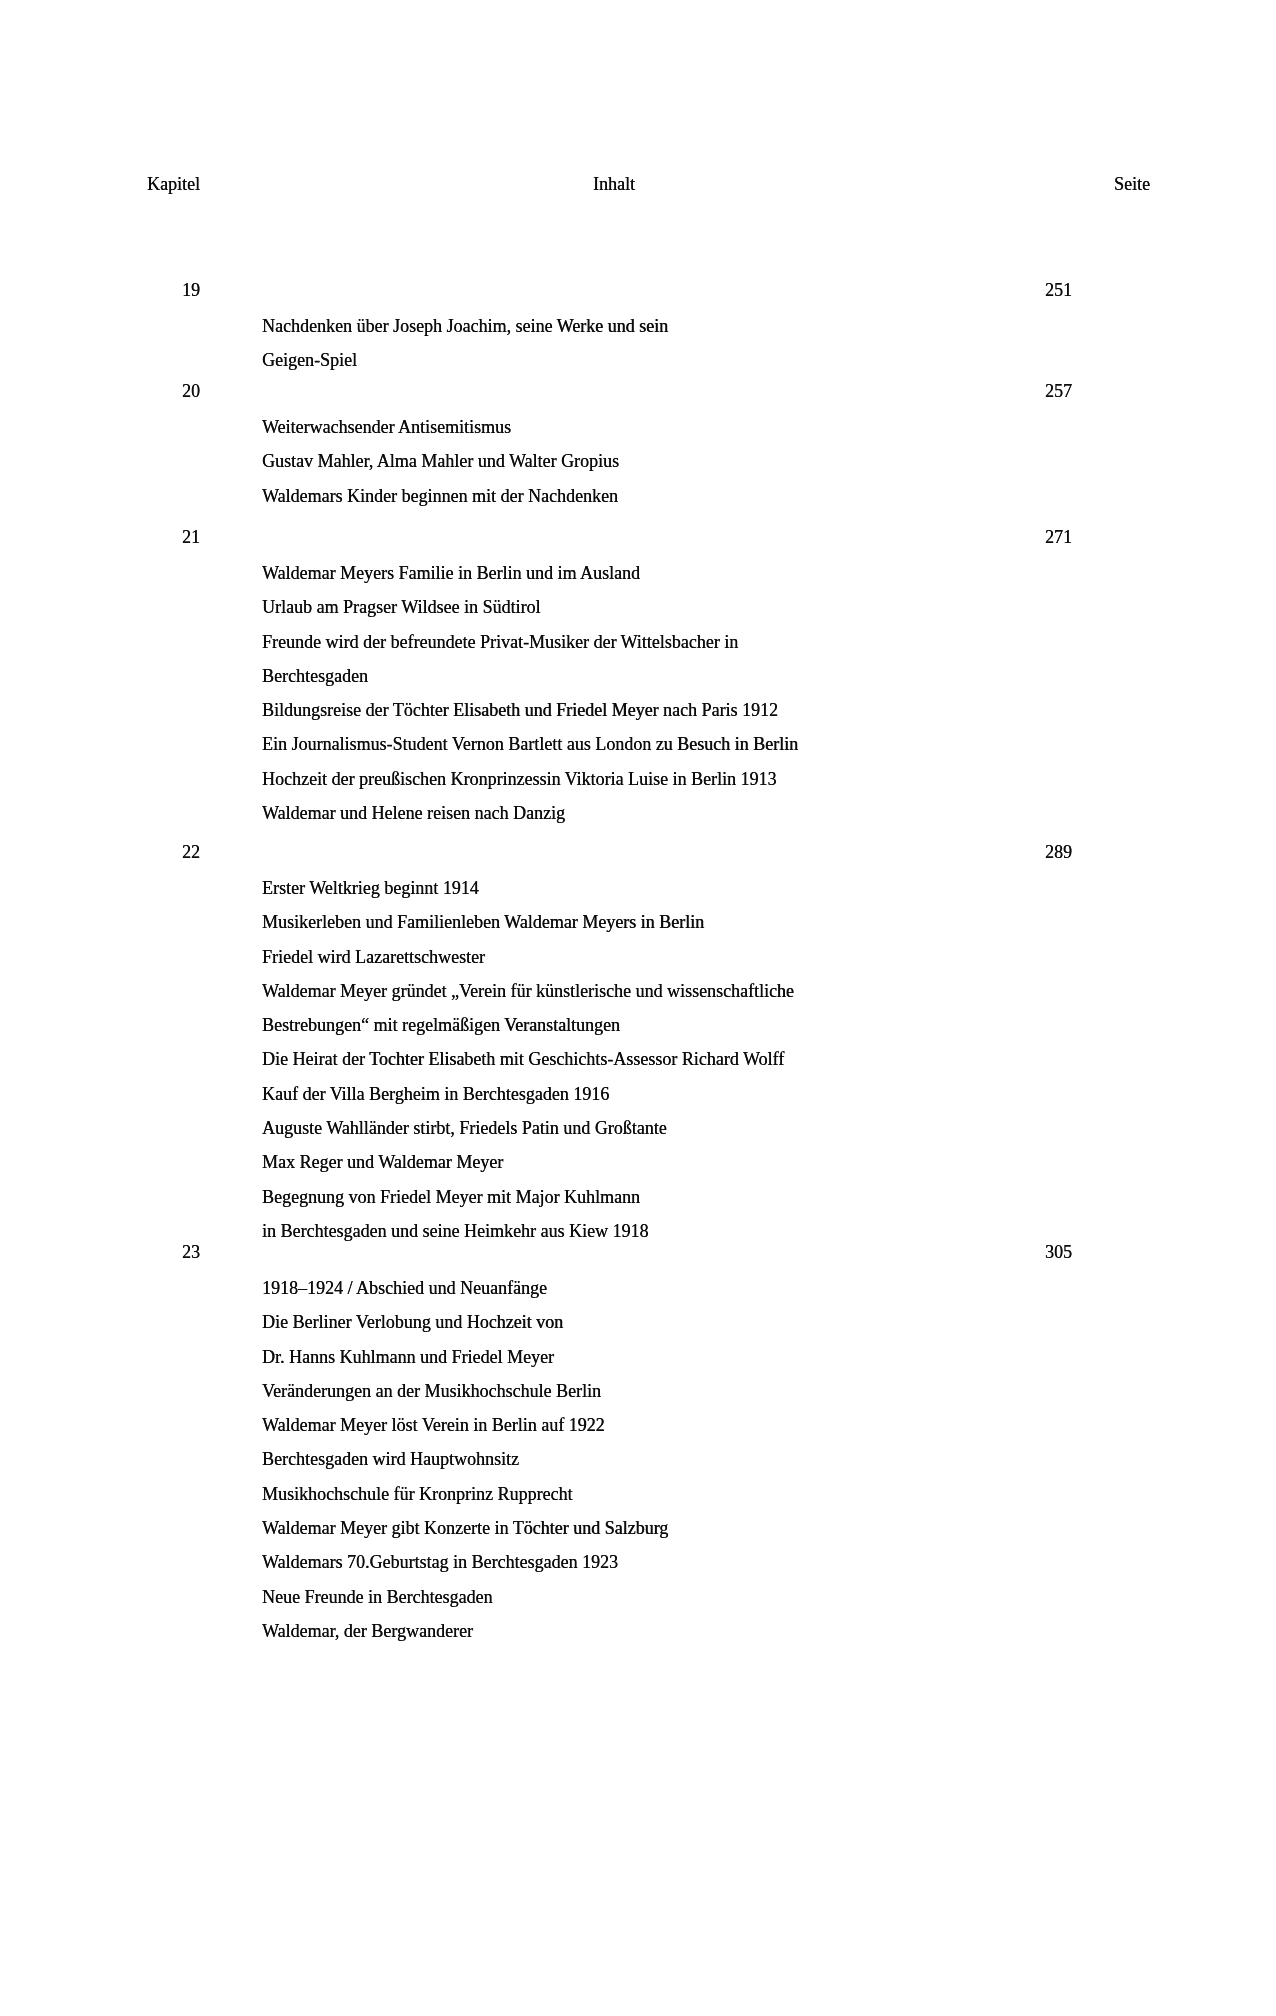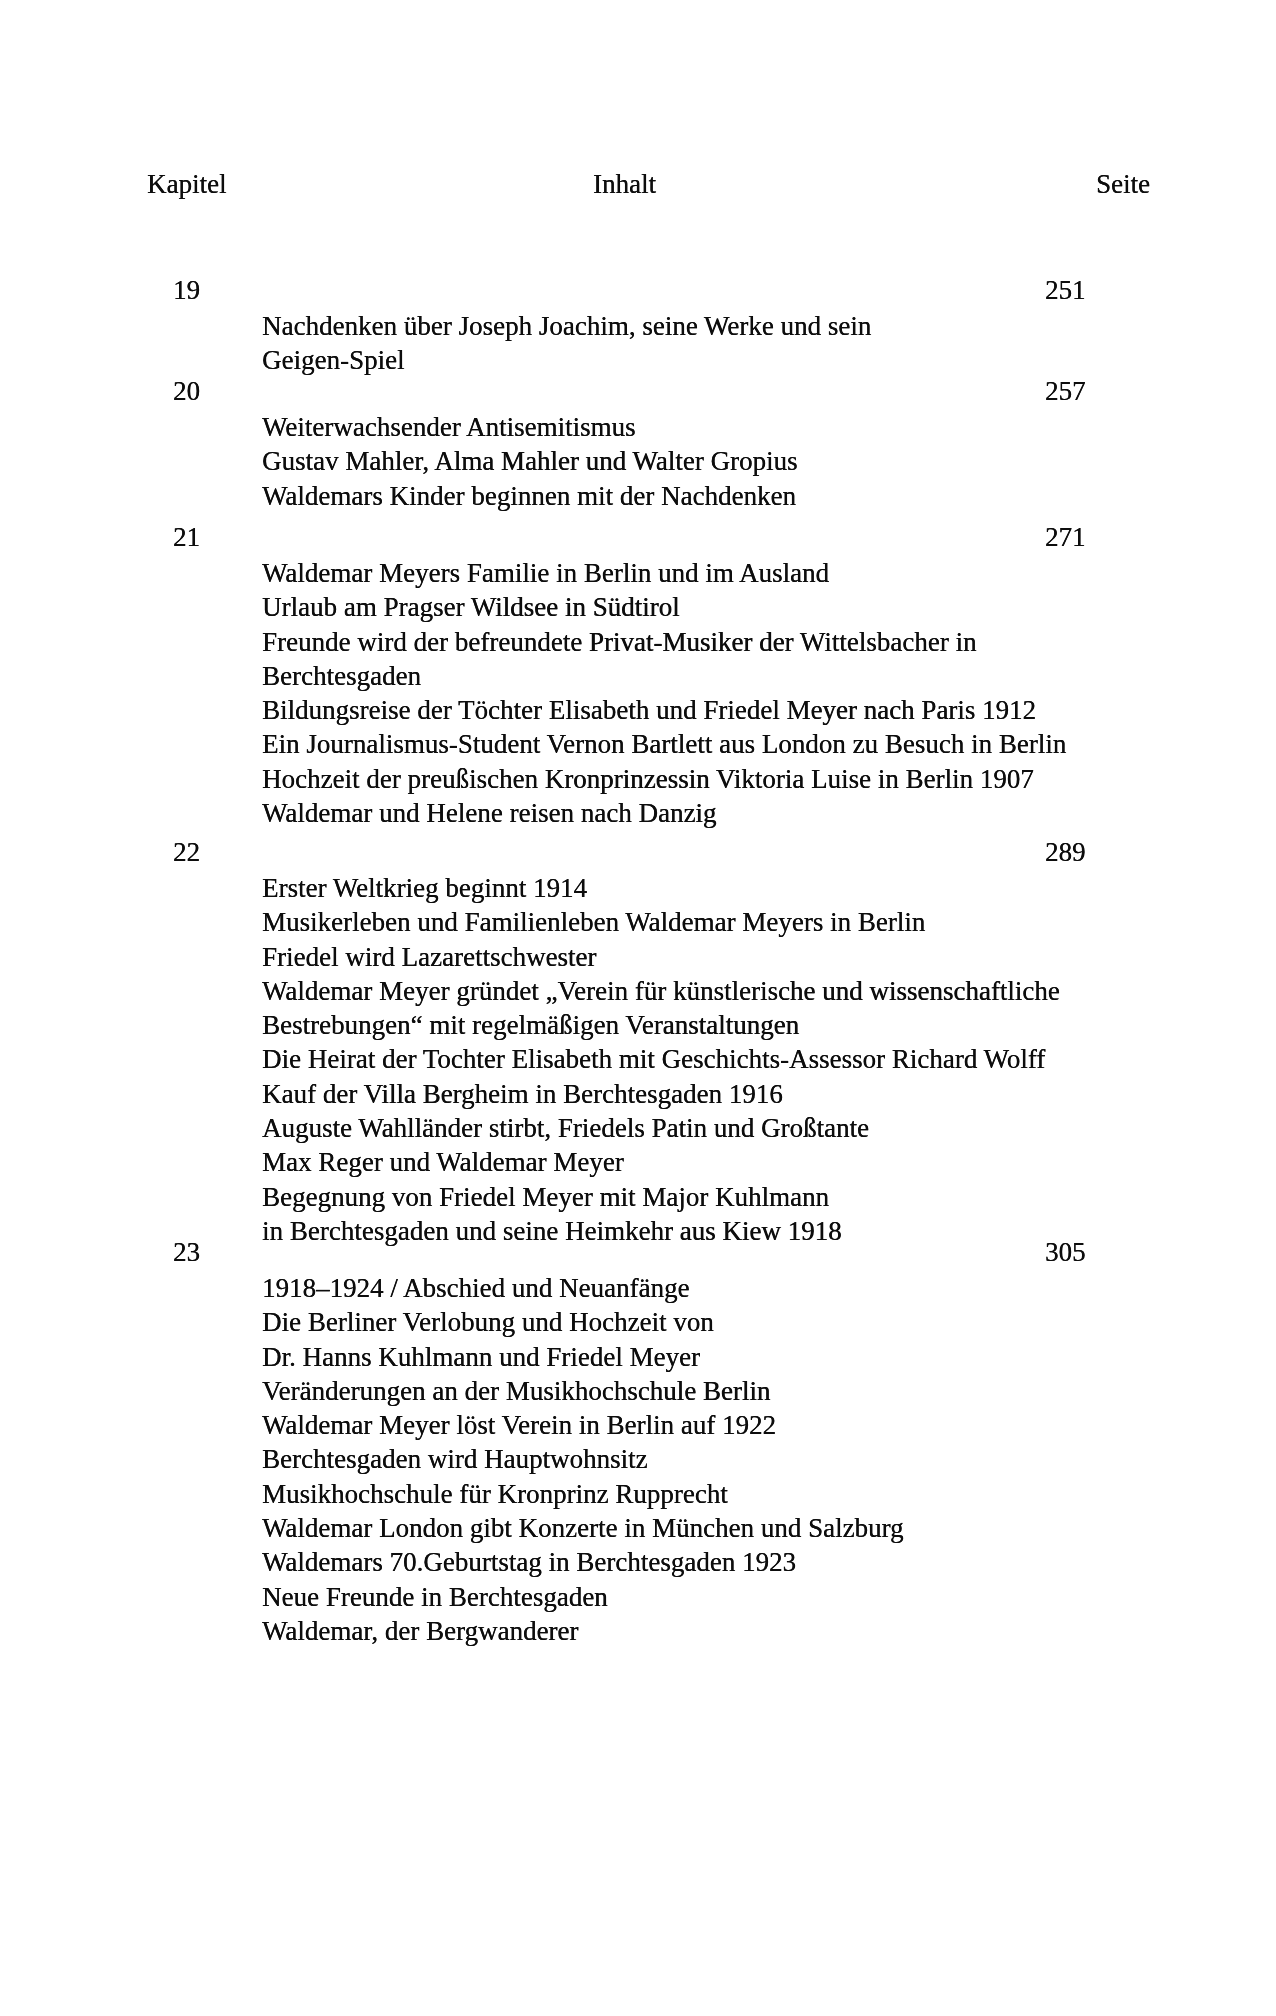--- a/index.html
+++ b/index.html
@@ -6,21 +6,21 @@
     margin: 0;
     padding: 0;
     background: #ffffff;
   }
   .page {
     position: relative;
     width: 1276px;
     height: 2016px;
     background: #ffffff;
     font-family: "Liberation Serif", "DejaVu Serif", serif;
-    font-size: 27px;
+    font-size: 18px;
     color: #0d0d0d;
     overflow: hidden;
     
     text-shadow: 0.3px 0 0 currentColor;
   }
   .header-label {
     position: absolute;
     top: 167px;
     line-height: 34.3px;
     white-space: nowrap;
@@ -89,21 +89,21 @@
       </div>
       <div class="chapter-entry" style="top: 520px;">
         <span class="ch-num">21</span>
         <div class="ch-lines">
           <div class="ch-line">Waldemar Meyers Familie in Berlin und im Ausland</div>
           <div class="ch-line">Urlaub am Pragser Wildsee in Südtirol</div>
           <div class="ch-line">Freunde wird der befreundete Privat-Musiker der Wittelsbacher in</div>
           <div class="ch-line">Berchtesgaden</div>
           <div class="ch-line">Bildungsreise der Töchter Elisabeth und Friedel Meyer nach Paris 1912</div>
           <div class="ch-line">Ein Journalismus-Student Vernon Bartlett aus London zu Besuch in Berlin</div>
-          <div class="ch-line">Hochzeit der preußischen Kronprinzessin Viktoria Luise in Berlin 1907</div>
+          <div class="ch-line">Hochzeit der preußischen Kronprinzessin Viktoria Luise in Berlin 1913</div>
           <div class="ch-line">Waldemar und Helene reisen nach Danzig</div>
         </div>
         <span class="ch-page">271</span>
       </div>
       <div class="chapter-entry" style="top: 835px;">
         <span class="ch-num">22</span>
         <div class="ch-lines">
           <div class="ch-line">Erster Weltkrieg beginnt 1914</div>
           <div class="ch-line">Musikerleben und Familienleben Waldemar Meyers in Berlin</div>
           <div class="ch-line">Friedel wird Lazarettschwester</div>
@@ -121,21 +121,21 @@
       <div class="chapter-entry" style="top: 1235px;">
         <span class="ch-num">23</span>
         <div class="ch-lines">
           <div class="ch-line">1918–1924 / Abschied und Neuanfänge</div>
           <div class="ch-line">Die Berliner Verlobung und Hochzeit von</div>
           <div class="ch-line">Dr. Hanns Kuhlmann und Friedel Meyer</div>
           <div class="ch-line">Veränderungen an der Musikhochschule Berlin</div>
           <div class="ch-line">Waldemar Meyer löst Verein in Berlin auf 1922</div>
           <div class="ch-line">Berchtesgaden wird Hauptwohnsitz</div>
           <div class="ch-line">Musikhochschule für Kronprinz Rupprecht</div>
-          <div class="ch-line">Waldemar London gibt Konzerte in München und Salzburg</div>
+          <div class="ch-line">Waldemar Meyer gibt Konzerte in Töchter und Salzburg</div>
           <div class="ch-line">Waldemars 70.Geburtstag in Berchtesgaden 1923</div>
           <div class="ch-line">Neue Freunde in Berchtesgaden</div>
           <div class="ch-line">Waldemar, der Bergwanderer</div>
         </div>
         <span class="ch-page">305</span>
       </div>
     </div>
 </div>
 
 </body></html>

